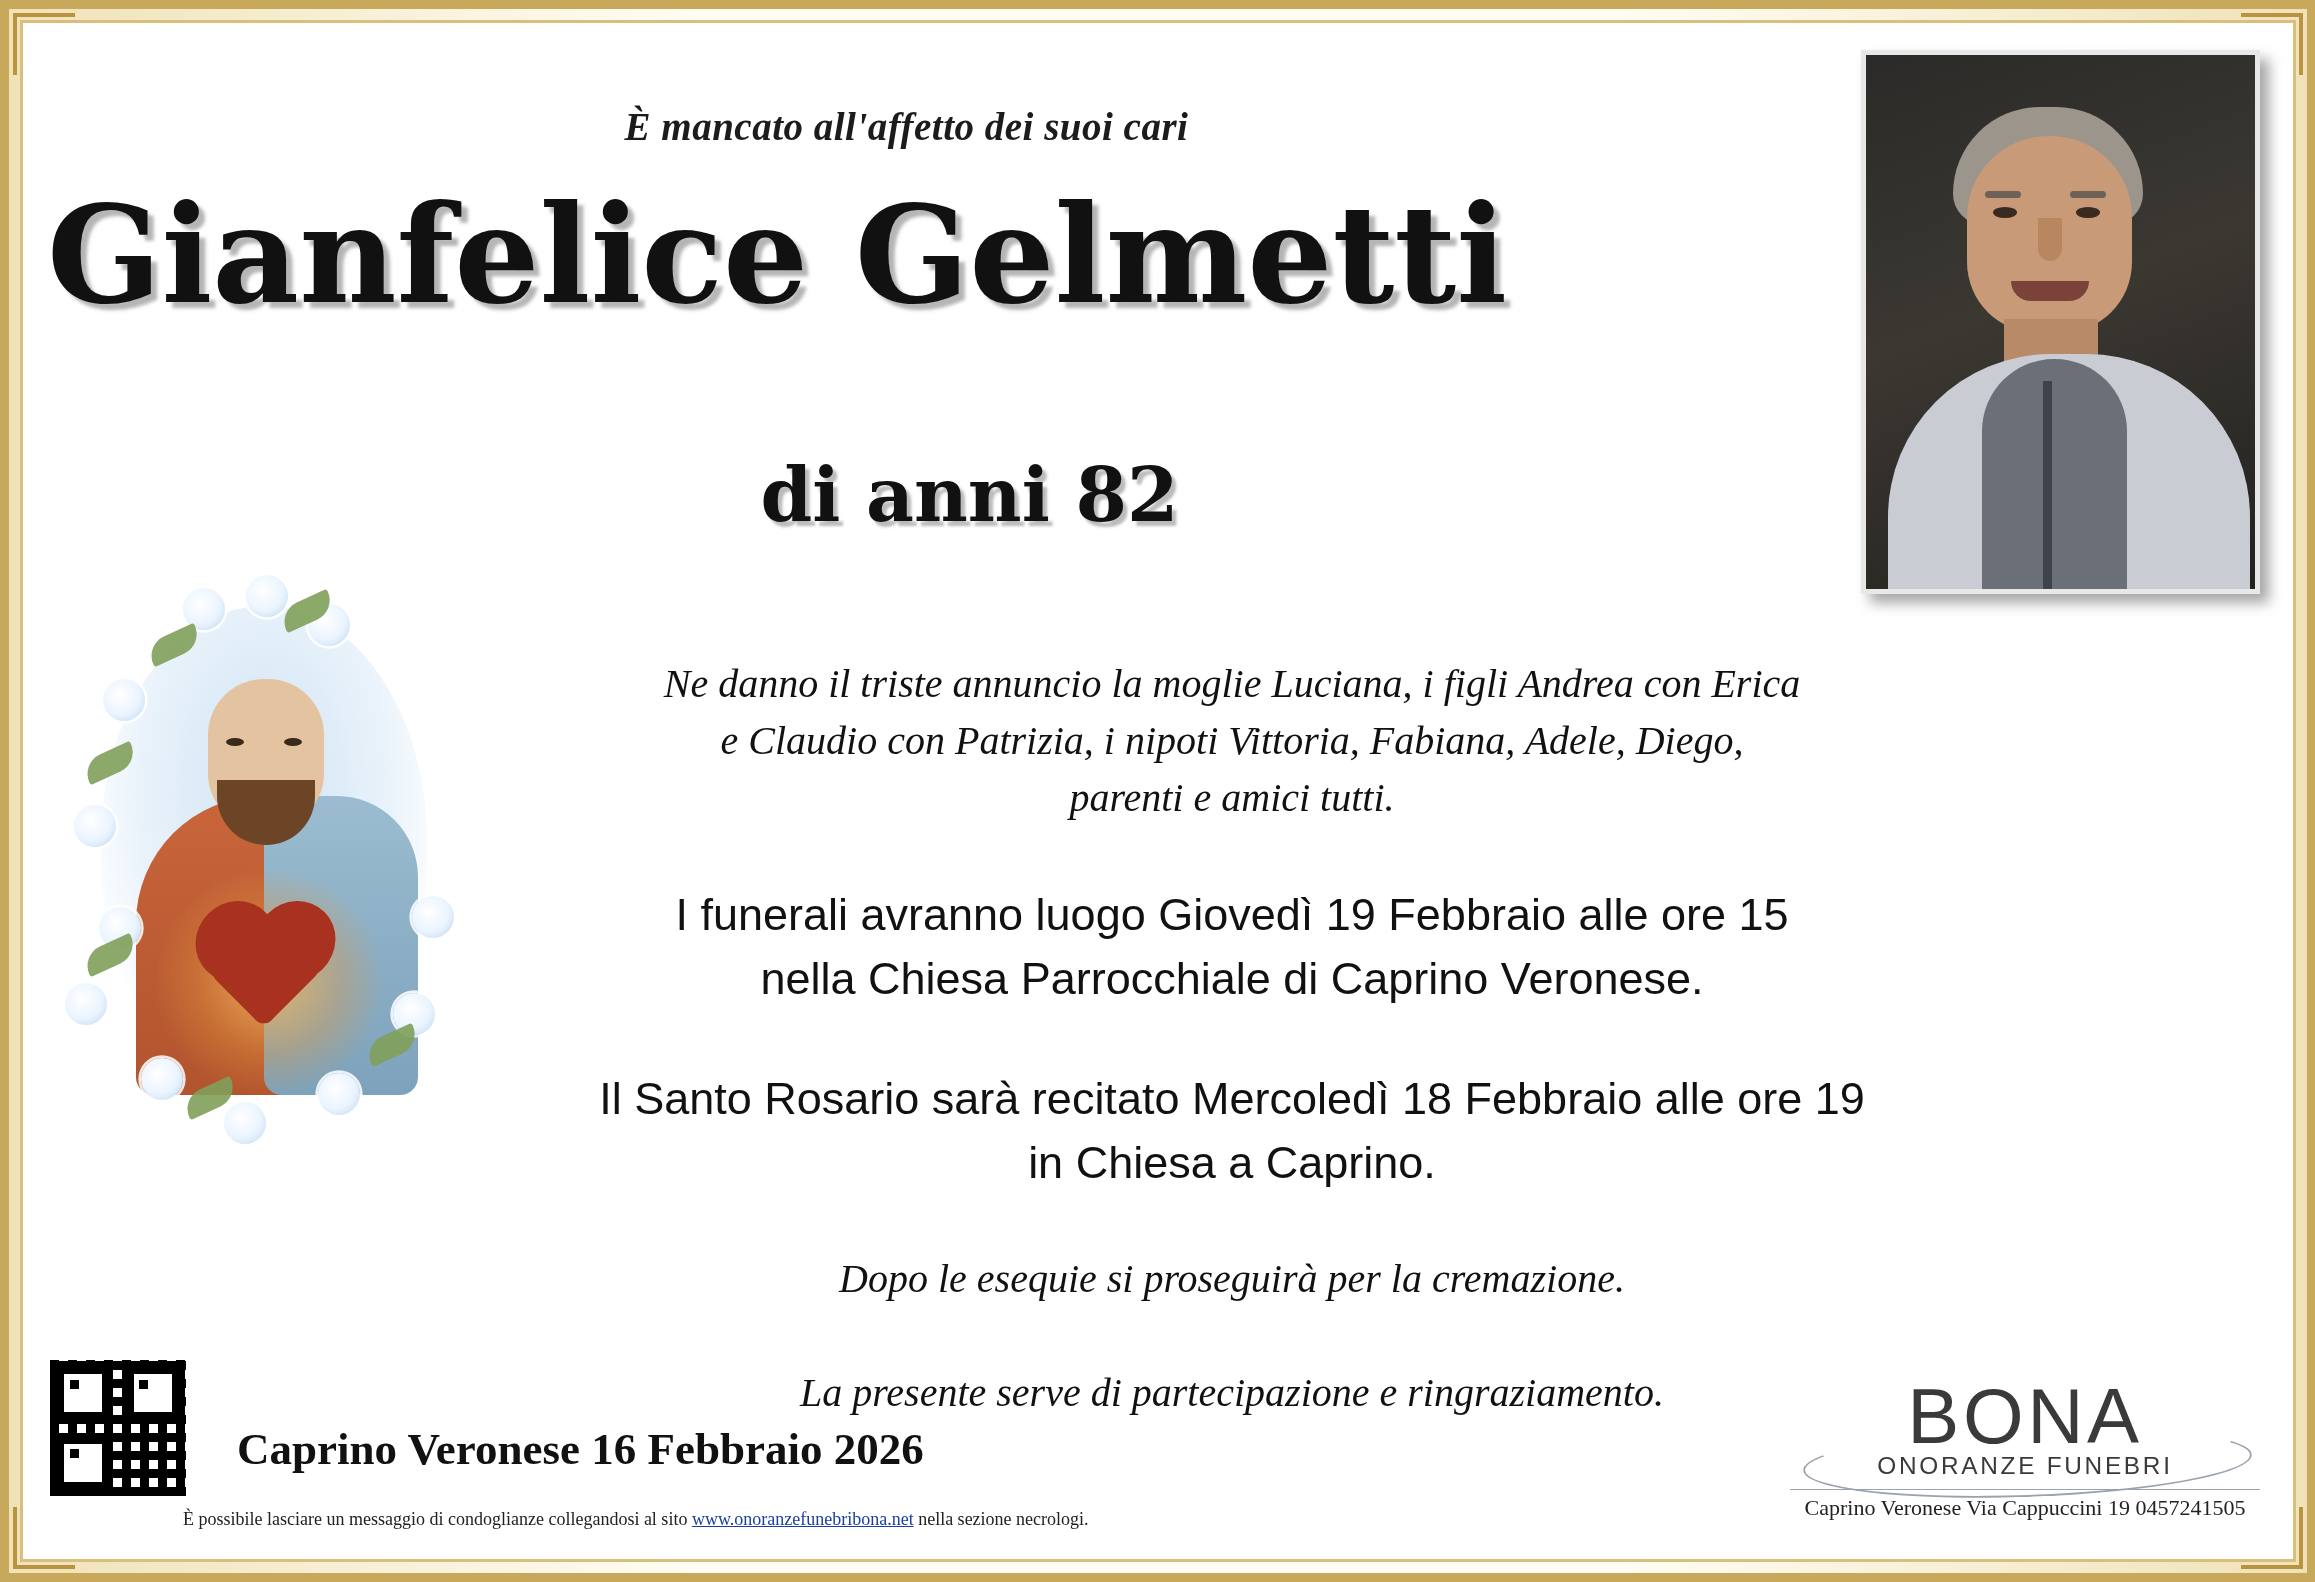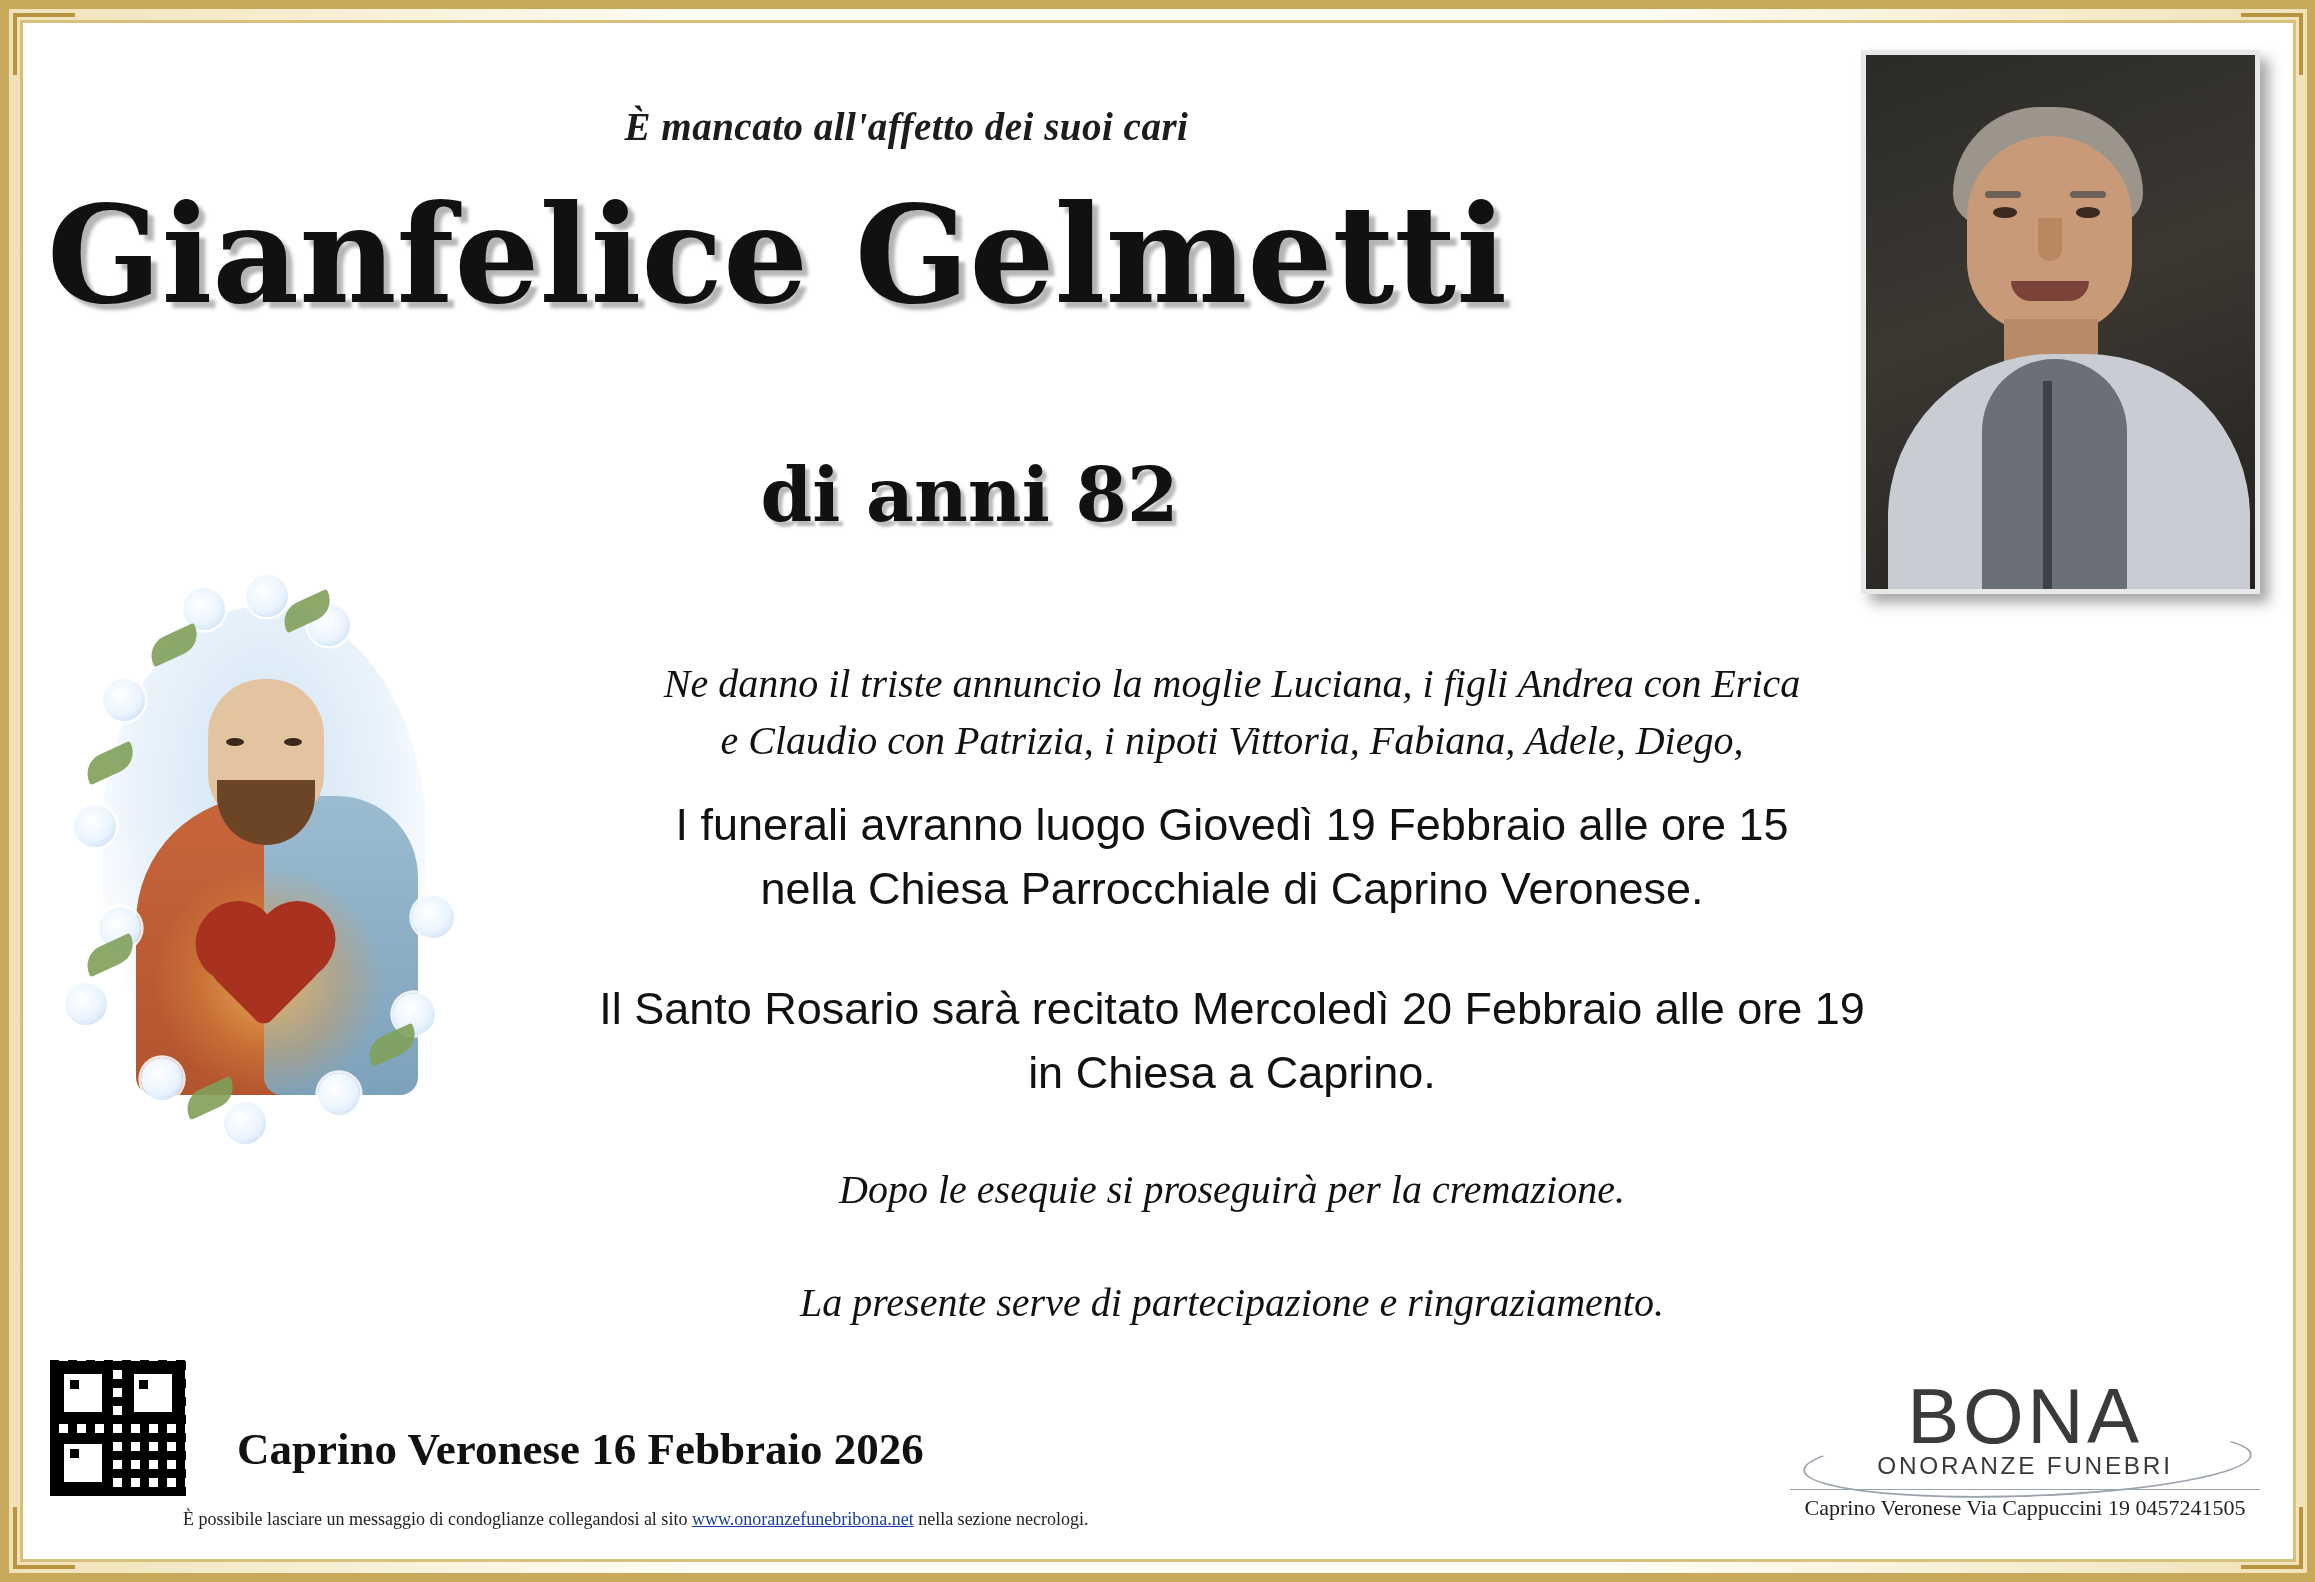--- a/index.html
+++ b/index.html
@@ -475,29 +475,30 @@
       <div class="leaf" style="left:233px;top:29px;"></div>
       <div class="leaf" style="left:36px;top:181px;"></div>
       <div class="leaf" style="left:36px;top:373px;"></div>
       <div class="leaf" style="left:136px;top:516px;"></div>
       <div class="leaf" style="left:318px;top:463px;"></div>
     </div>
 
     <div class="body-block">
       <p class="para italic" style="margin-bottom:0">Ne danno il triste annuncio la moglie Luciana, i figli Andrea con Erica</p>
       <p class="para italic" style="margin-bottom:0">e Claudio con Patrizia, i nipoti Vittoria, Fabiana, Adele, Diego,</p>
+      <p class="para italic">parenti e amici tutti.</p>
 
       <div class="spacer-sm"></div>
 
       <p class="para sans" style="margin-bottom:0">I funerali avranno luogo Giovedì 19 Febbraio alle ore 15</p>
       <p class="para sans">nella Chiesa Parrocchiale di Caprino Veronese.</p>
 
       <div class="spacer-sm"></div>
 
-      <p class="para sans" style="margin-bottom:0">Il Santo Rosario sarà recitato Mercoledì 20 Febbraio alle ore 19</p>
+      <p class="para sans" style="margin-bottom:0">Il Santo Rosario sarà recitato Mercoledì 18 Febbraio alle ore 19</p>
       <p class="para sans">in Chiesa a Caprino.</p>
 
       <div class="spacer-sm"></div>
 
       <p class="para italic">Dopo le esequie si proseguirà per la cremazione.</p>
 
       <div class="spacer-sm"></div>
 
       <p class="para italic">La presente serve di partecipazione e ringraziamento.</p>
     </div>

